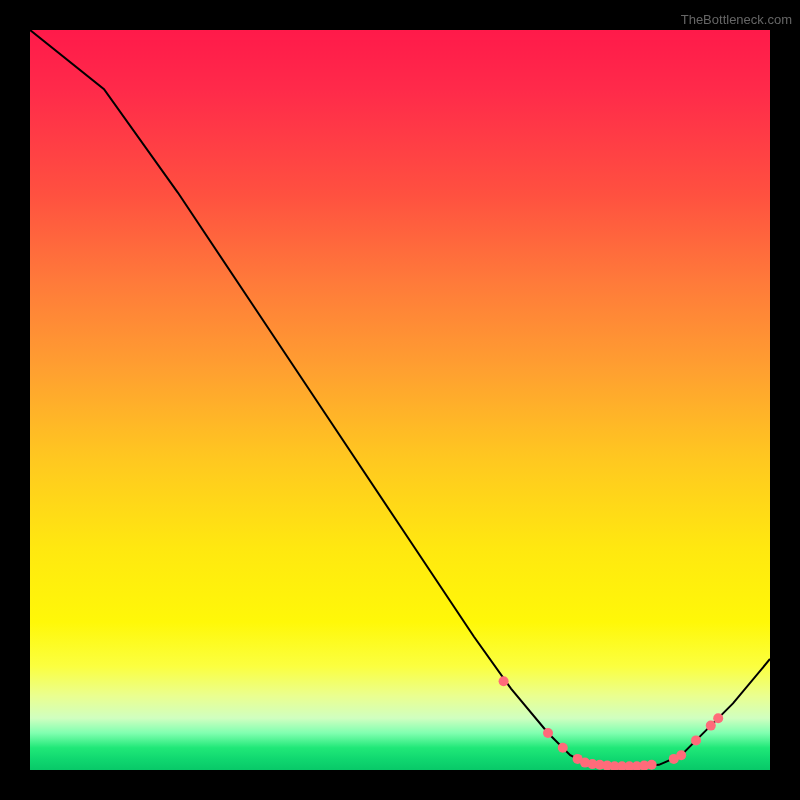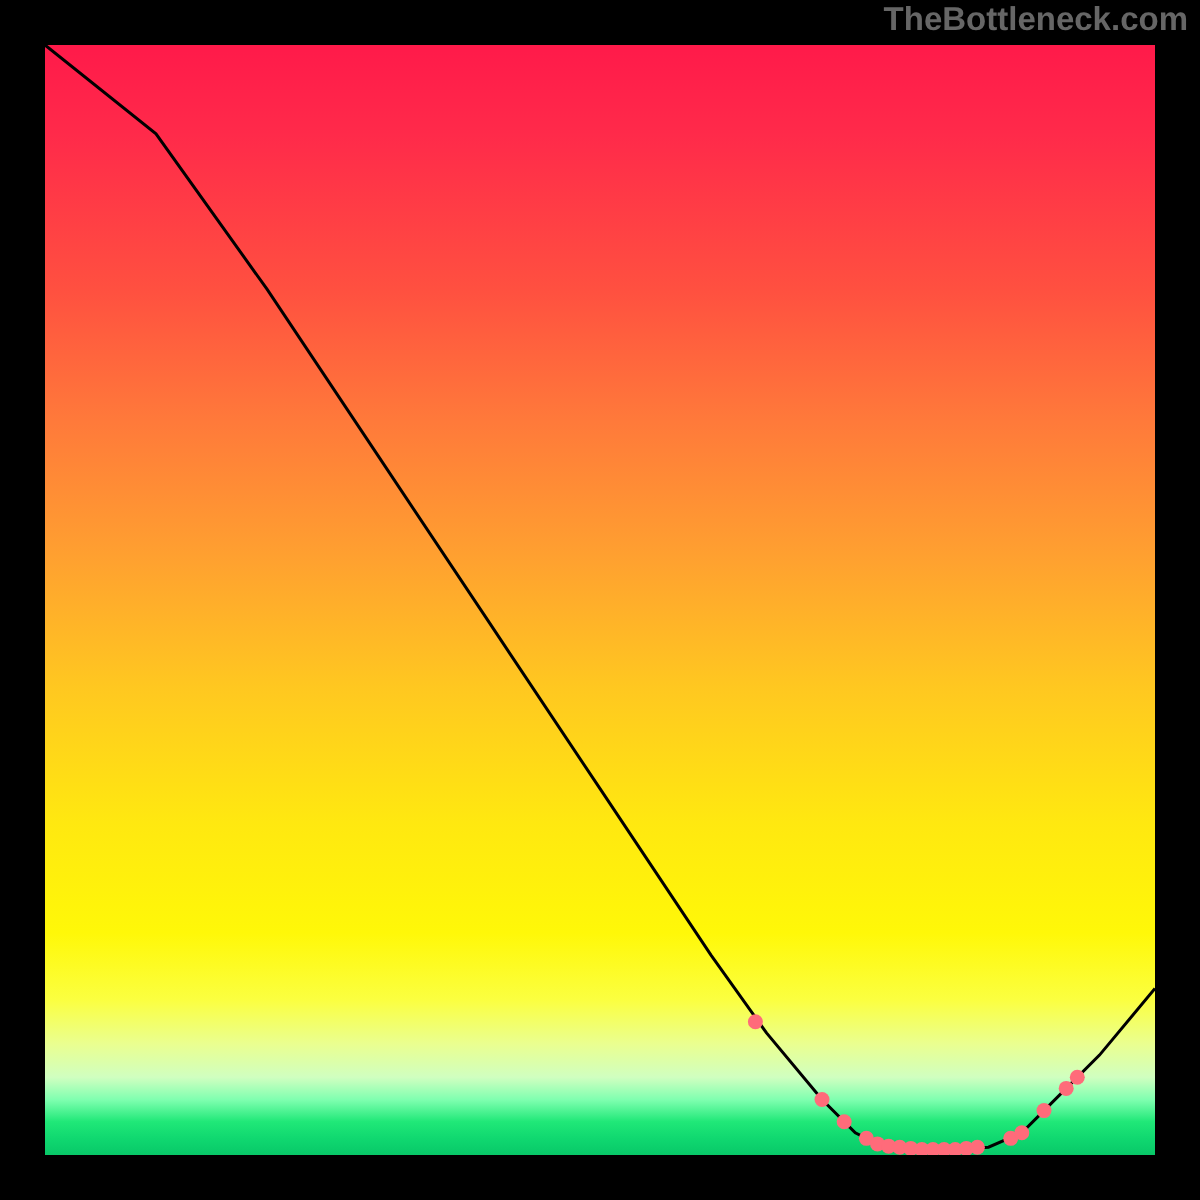--- a/index.html
+++ b/index.html
@@ -5,25 +5,25 @@
   * { margin: 0; padding: 0; box-sizing: border-box; }
   body {
     width: 800px;
     height: 800px;
     background: #000;
     position: relative;
     overflow: hidden;
   }
   .watermark {
     position: absolute;
-    top: 0;
+    top: 12px;
     right: 8px;
     font-family: Arial, sans-serif;
-    font-size: 22px;
-    font-weight: bold;
+    font-size: 13px;
+    font-weight: normal;
     color: #666;
     z-index: 10;
   }
   .plot-area {
     position: absolute;
     left: 30px;
     top: 30px;
     width: 740px;
     height: 740px;
   }

